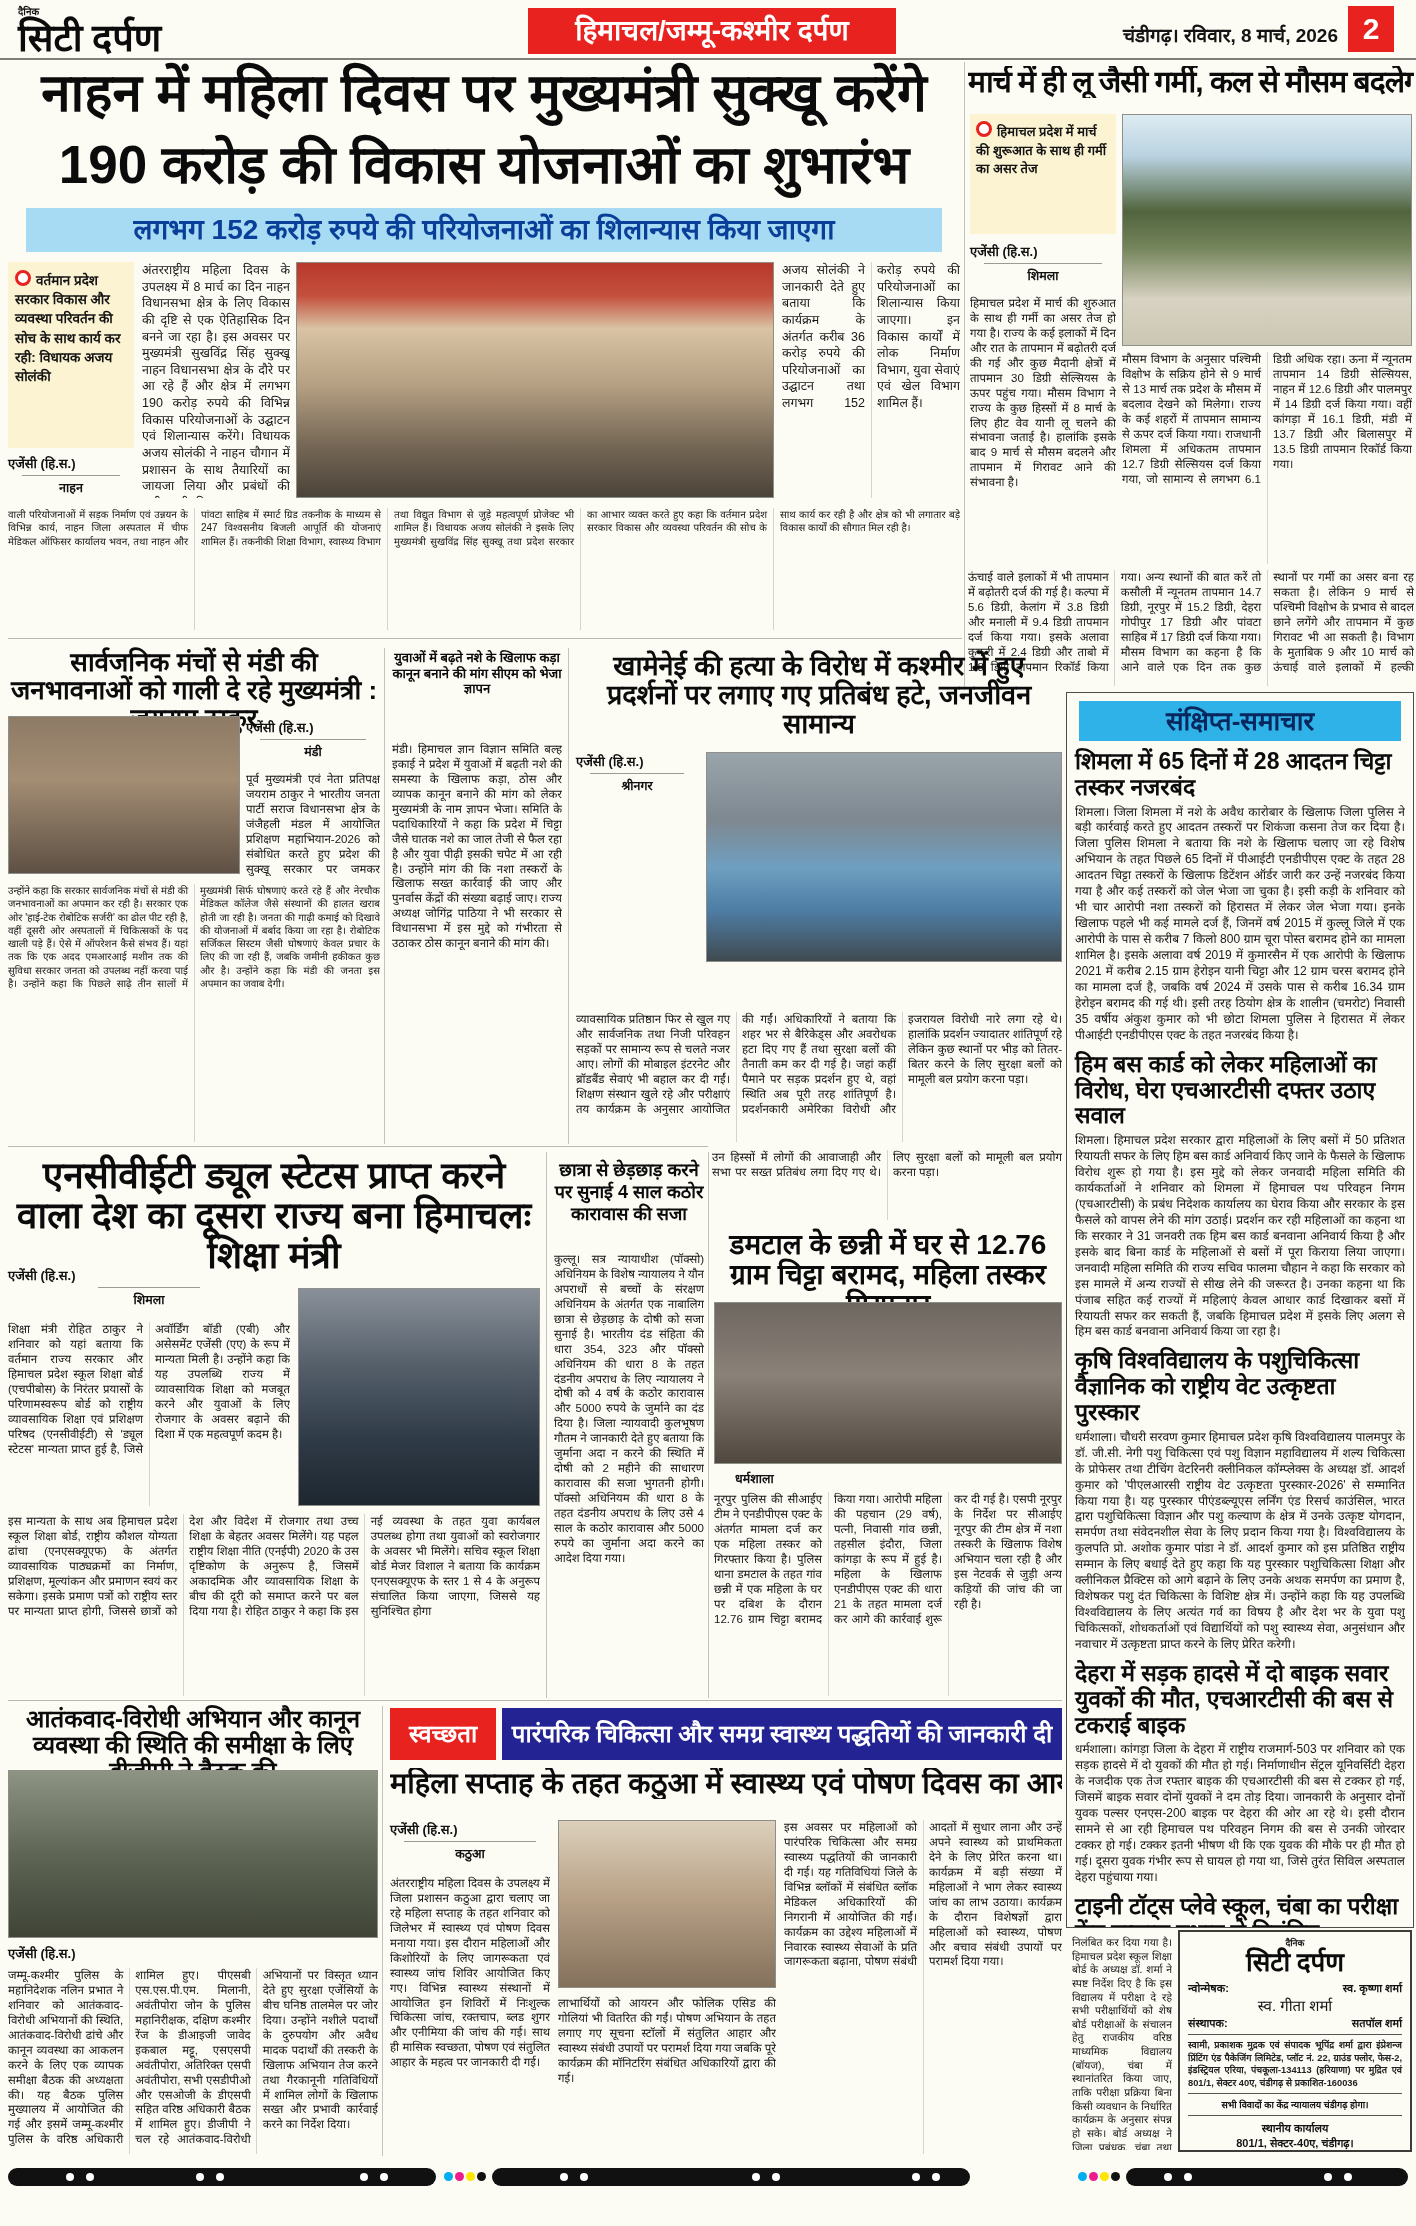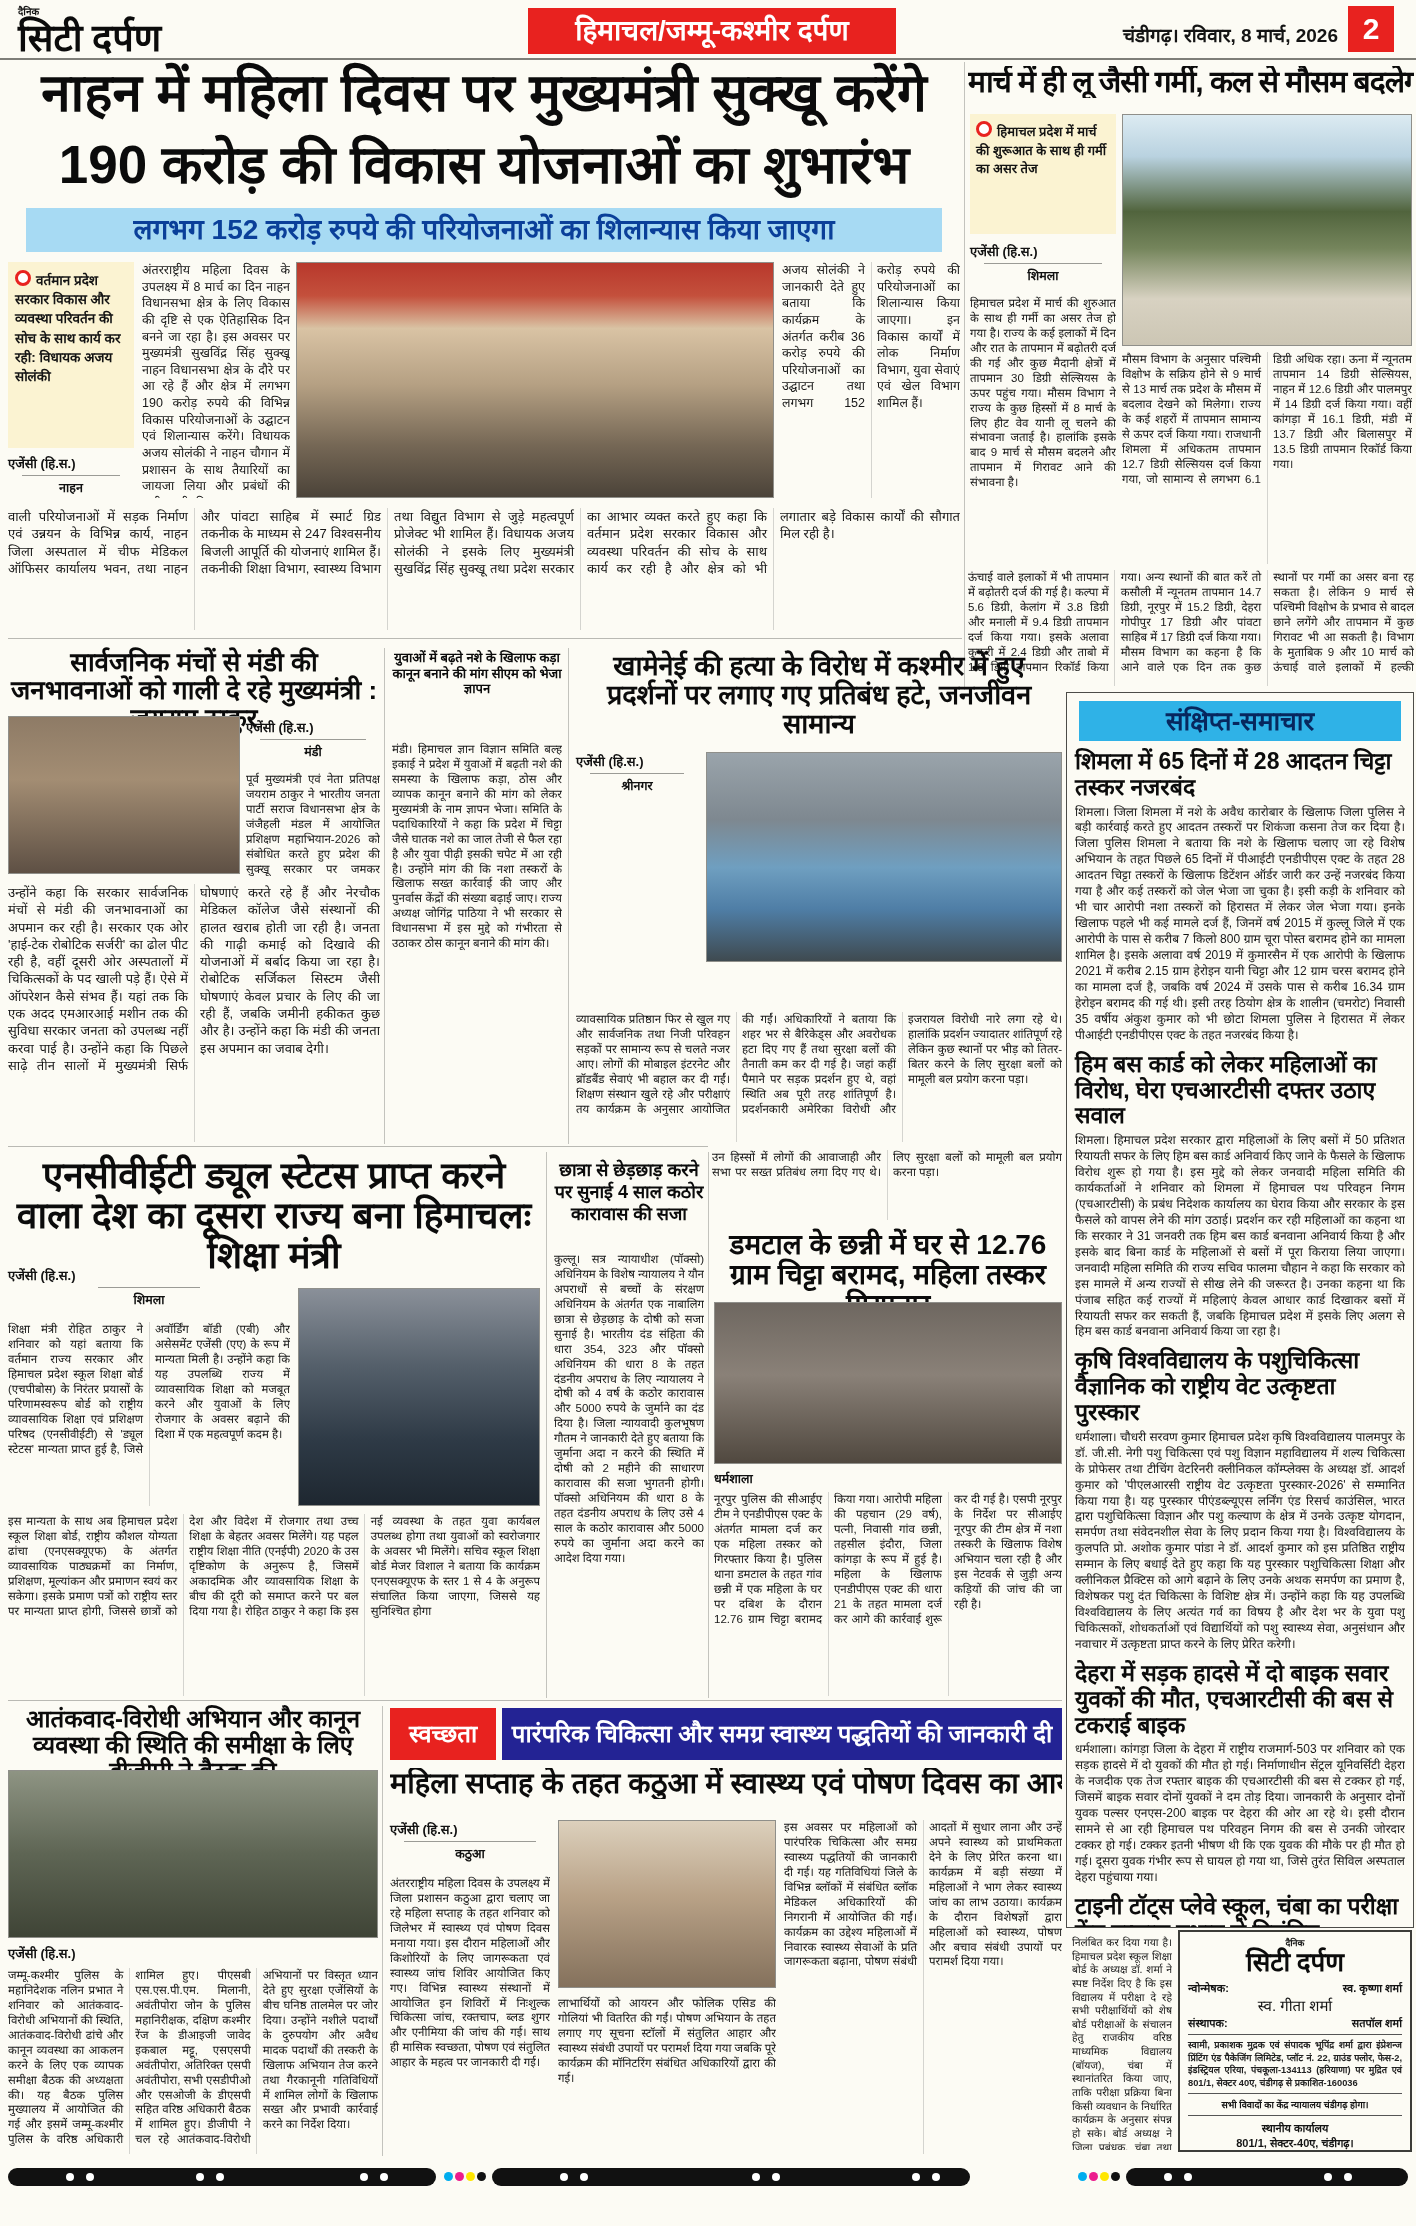--- a/index.html
+++ b/index.html
@@ -1,21 +1,21 @@
 <!DOCTYPE html>
 <html><head>
 <meta charset="utf-8">
 <style>
   html,body{margin:0;padding:0;background:#dcdcd6;}
   .page{position:relative;width:1416px;height:2226px;background:#fcfbf4;
         font-family:"Liberation Sans","DejaVu Sans",sans-serif;color:#141414;overflow:hidden;margin:0 auto;}
   .abs{position:absolute;box-sizing:border-box;}
   .hl{font-weight:700;color:#0b0b0b;line-height:1.08;}
   .center{text-align:center;}
-  .bt{font-size:13px;line-height:1.33;color:#171717;text-align:justify;overflow:hidden;}
+  .bt{font-size:10px;line-height:1.33;color:#171717;text-align:justify;overflow:hidden;}
   .sm{font-size:11.5px;line-height:1.3;}
   .c2{column-count:2;column-gap:12px;column-rule:1px solid #d4d4cf;}
   .c3{column-count:3;column-gap:12px;column-rule:1px solid #d4d4cf;}
   .c5{column-count:5;column-gap:13px;column-rule:1px solid #d4d4cf;}
   .cream{background:#fbf3d2;}
   .photo{border:1px solid #8f8f8a;}
   .byl{font-weight:700;text-align:left;font-size:13px;color:#111;}
   .byl-rule{border-top:1px solid #9b9b96;margin:3px 14px;}
   .dl{font-weight:700;text-align:center;font-size:12.5px;color:#111;}
   .vline{width:1px;background:#c3c3bd;}
@@ -117,21 +117,21 @@
   <div class="abs photo" style="left:298px;top:1288px;width:242px;height:218px;background:linear-gradient(180deg,#8a9099 0%,#55606b 35%,#2e3a46 70%,#1e2730 100%);"></div>
   <div class="abs bt c3 sm" style="left:8px;top:1514px;width:532px;height:182px;">इस मान्यता के साथ अब हिमाचल प्रदेश स्कूल शिक्षा बोर्ड, राष्ट्रीय कौशल योग्यता ढांचा (एनएसक्यूएफ) के अंतर्गत व्यावसायिक पाठ्यक्रमों का निर्माण, प्रशिक्षण, मूल्यांकन और प्रमाणन स्वयं कर सकेगा। इसके प्रमाण पत्रों को राष्ट्रीय स्तर पर मान्यता प्राप्त होगी, जिससे छात्रों को देश और विदेश में रोजगार तथा उच्च शिक्षा के बेहतर अवसर मिलेंगे। यह पहल राष्ट्रीय शिक्षा नीति (एनईपी) 2020 के उस दृष्टिकोण के अनुरूप है, जिसमें अकादमिक और व्यावसायिक शिक्षा के बीच की दूरी को समाप्त करने पर बल दिया गया है। रोहित ठाकुर ने कहा कि इस नई व्यवस्था के तहत युवा कार्यबल उपलब्ध होगा तथा युवाओं को स्वरोजगार के अवसर भी मिलेंगे। सचिव स्कूल शिक्षा बोर्ड मेजर विशाल ने बताया कि कार्यक्रम एनएसक्यूएफ के स्तर 1 से 4 के अनुरूप संचालित किया जाएगा, जिससे यह सुनिश्चित होगा</div>
   <div class="abs vline" style="left:546px;top:1152px;height:546px;"></div>
 
   <div class="abs hl center" style="left:554px;top:1160px;width:150px;font-size:18px;line-height:1.22;">छात्रा से छेड़छाड़ करने पर सुनाई 4 साल कठोर कारावास की सजा</div>
   <div class="abs bt sm" style="left:554px;top:1252px;width:150px;height:444px;">कुल्लू। सत्र न्यायाधीश (पॉक्सो) अधिनियम के विशेष न्यायालय ने यौन अपराधों से बच्चों के संरक्षण अधिनियम के अंतर्गत एक नाबालिग छात्रा से छेड़छाड़ के दोषी को सजा सुनाई है। भारतीय दंड संहिता की धारा 354, 323 और पॉक्सो अधिनियम की धारा 8 के तहत दंडनीय अपराध के लिए न्यायालय ने दोषी को 4 वर्ष के कठोर कारावास और 5000 रुपये के जुर्माने का दंड दिया है। जिला न्यायवादी कुलभूषण गौतम ने जानकारी देते हुए बताया कि जुर्माना अदा न करने की स्थिति में दोषी को 2 महीने की साधारण कारावास की सजा भुगतनी होगी। पॉक्सो अधिनियम की धारा 8 के तहत दंडनीय अपराध के लिए उसे 4 साल के कठोर कारावास और 5000 रुपये का जुर्माना अदा करने का आदेश दिया गया।</div>
   <div class="abs vline" style="left:708px;top:1152px;height:546px;"></div>
 
   <div class="abs hl center" style="left:714px;top:1230px;width:348px;font-size:28px;">डमटाल के छन्नी में घर से 12.76 ग्राम चिट्टा बरामद, महिला तस्कर गिरफ्तार</div>
   <div class="abs photo" style="left:714px;top:1302px;width:348px;height:162px;background:linear-gradient(180deg,#6e6760 0%,#8a8178 45%,#50483f 100%);"></div>
-  <div class="abs dl" style="left:714px;top:1470px;width:120px;text-align:left;">धर्मशाला</div>
+  <div class="abs dl" style="left:735px;top:1470px;width:120px;text-align:left;">धर्मशाला</div>
   <div class="abs bt c3 sm" style="left:714px;top:1492px;width:348px;height:204px;">नूरपुर पुलिस की सीआईए टीम ने एनडीपीएस एक्ट के अंतर्गत मामला दर्ज कर एक महिला तस्कर को गिरफ्तार किया है। पुलिस थाना डमटाल के तहत गांव छन्नी में एक महिला के घर पर दबिश के दौरान 12.76 ग्राम चिट्टा बरामद किया गया। आरोपी महिला की पहचान (29 वर्ष), पत्नी, निवासी गांव छन्नी, तहसील इंदौरा, जिला कांगड़ा के रूप में हुई है। महिला के खिलाफ एनडीपीएस एक्ट की धारा 21 के तहत मामला दर्ज कर आगे की कार्रवाई शुरू कर दी गई है। एसपी नूरपुर के निर्देश पर सीआईए नूरपुर की टीम क्षेत्र में नशा तस्करी के खिलाफ विशेष अभियान चला रही है और इस नेटवर्क से जुड़ी अन्य कड़ियों की जांच की जा रही है।</div>
 
   <div class="abs hline" style="left:8px;top:1700px;width:1054px;"></div>
 
   <div class="abs hl center" style="left:8px;top:1706px;width:370px;font-size:24px;">आतंकवाद-विरोधी अभियान और कानून व्यवस्था की स्थिति की समीक्षा के लिए डीजीपी ने बैठक की</div>
   <div class="abs photo" style="left:8px;top:1770px;width:370px;height:168px;background:linear-gradient(180deg,#8e9483 0%,#5e6554 50%,#3f4436 100%);"></div>
   <div class="abs byl" style="left:8px;top:1944px;width:140px;">एजेंसी (हि.स.)</div>
   <div class="abs bt c3 sm" style="left:8px;top:1968px;width:370px;height:186px;">जम्मू-कश्मीर पुलिस के महानिदेशक नलिन प्रभात ने शनिवार को आतंकवाद-विरोधी अभियानों की स्थिति, आतंकवाद-विरोधी ढांचे और कानून व्यवस्था का आकलन करने के लिए एक व्यापक समीक्षा बैठक की अध्यक्षता की। यह बैठक पुलिस मुख्यालय में आयोजित की गई और इसमें जम्मू-कश्मीर पुलिस के वरिष्ठ अधिकारी शामिल हुए। पीएसबी एस.एस.पी.एम. मिलानी, अवंतीपोरा जोन के पुलिस महानिरीक्षक, दक्षिण कश्मीर रेंज के डीआइजी जावेद इकबाल मट्टू, एसएसपी अवंतीपोरा, अतिरिक्त एसपी अवंतीपोरा, सभी एसडीपीओ और एसओजी के डीएसपी सहित वरिष्ठ अधिकारी बैठक में शामिल हुए। डीजीपी ने चल रहे आतंकवाद-विरोधी अभियानों पर विस्तृत ध्यान देते हुए सुरक्षा एजेंसियों के बीच घनिष्ठ तालमेल पर जोर दिया। उन्होंने नशीले पदार्थों के दुरुपयोग और अवैध मादक पदार्थों की तस्करी के खिलाफ अभियान तेज करने तथा गैरकानूनी गतिविधियों में शामिल लोगों के खिलाफ सख्त और प्रभावी कार्रवाई करने का निर्देश दिया।</div>
   <div class="abs vline" style="left:382px;top:1706px;height:450px;"></div>
 

